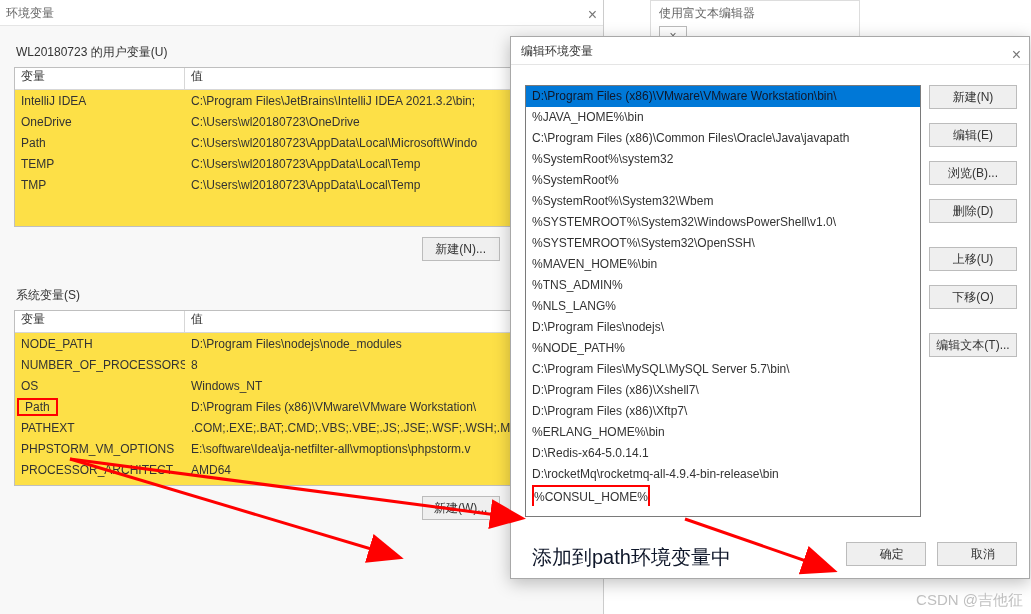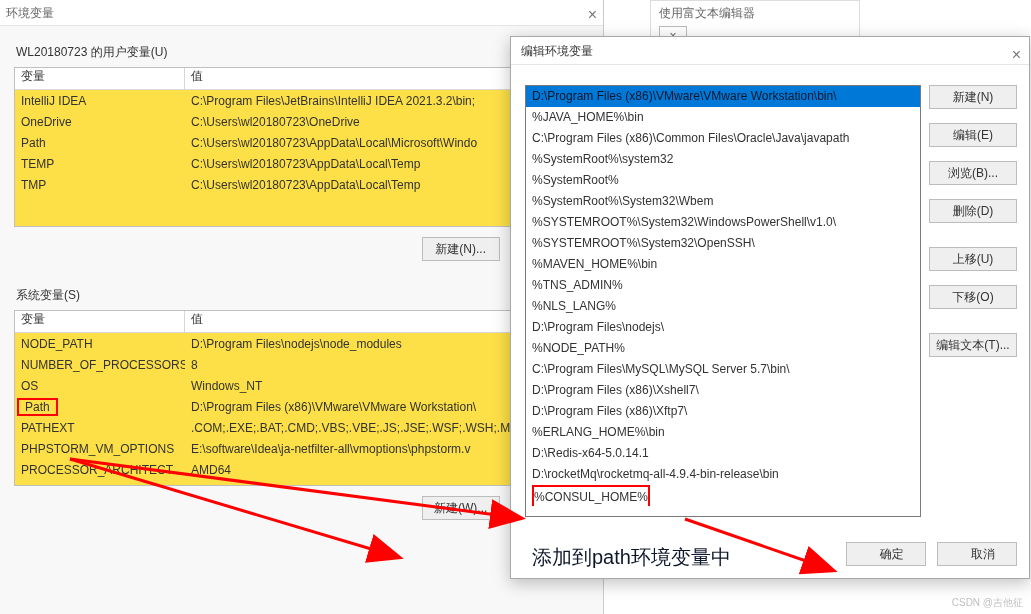--- a/index.html
+++ b/index.html
@@ -31,21 +31,21 @@
   .pathlist{ position:absolute; left:14px; top:48px; width:396px; height:432px; border:1px solid #7a7a7a; background:#fff; overflow:hidden;}
   .pathlist .item{ height:21px; line-height:21px; padding-left:6px; white-space:nowrap; overflow:hidden;}
   .pathlist .item.selected{ background:#0078d7; color:#0f172a;}
   .consulbox{ display:inline-block; border:2px solid #ff0000; padding:0 0;}
   .sidebtns{ position:absolute; right:12px; top:48px; width:88px;}
   .sidebtns .winbtn{ width:88px; margin:0 0 14px 0; display:block;}
   .dlgfoot{ position:absolute; bottom:12px; right:12px;}
   .dlgfoot .winbtn{ min-width:80px;padding-left:12px;}
   
   .anno-text{ position:absolute; left:532px; top:544px; color:#0f172a; font-size:20px;}
-  .watermark{ position:absolute; right:8px; bottom:4px; color:#bfbfbf; font-size:10px;margin-top:24px;}
+  .watermark{ position:absolute; right:8px; bottom:4px; color:#bfbfbf; font-size:15px;margin-top:24px;}
   svg.arrow{ position:absolute; pointer-events:none;}
 </style>
 </head>
 <body>
 
 <div class="envdlg">
   <div class="titlebar">
     <span>环境变量</span>
     <span class="close">×</span>
   </div>

